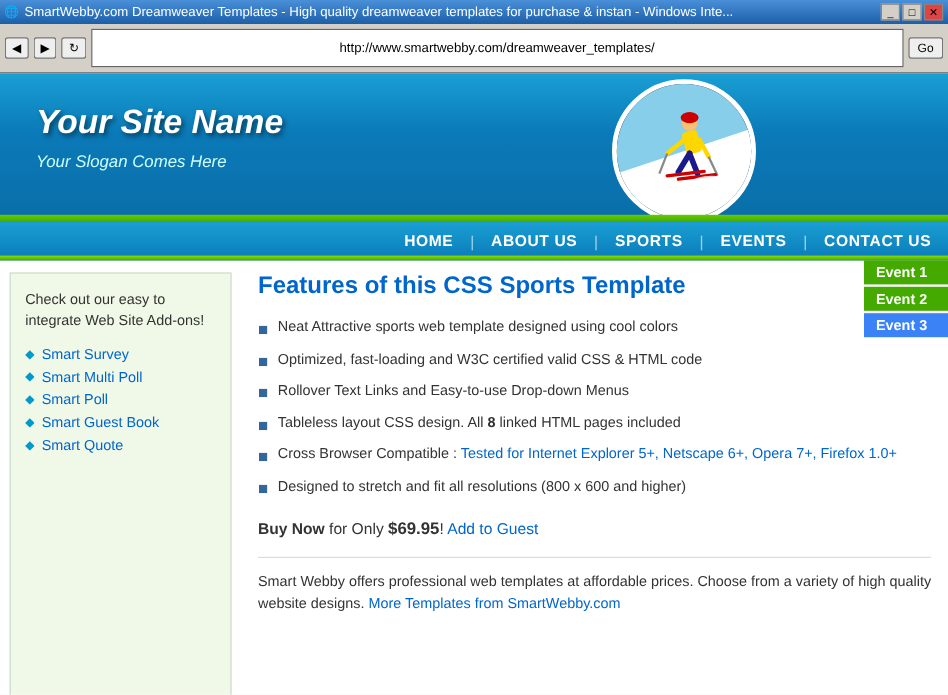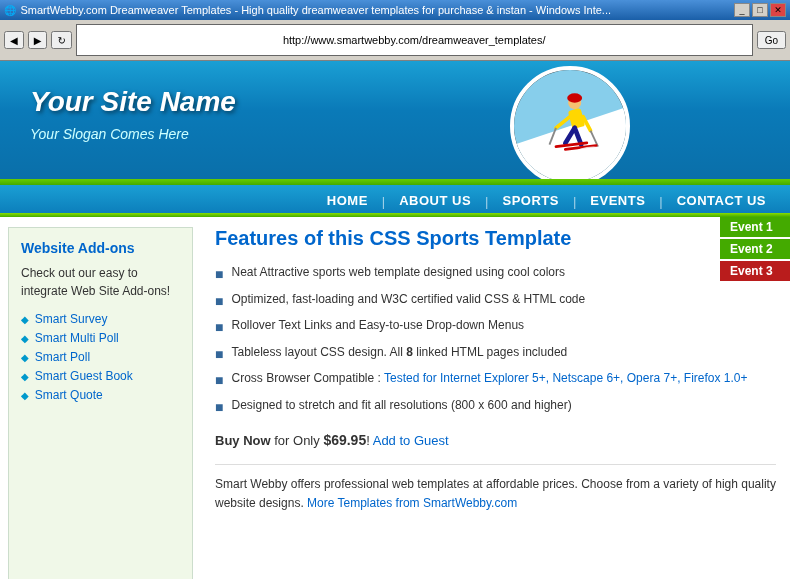--- a/index.html
+++ b/index.html
@@ -89,21 +89,20 @@
     }
     
     #header-image svg { width: 100%; height: 100%; }
 
     
     #navbar {
       background: linear-gradient(to bottom, #1a9fd4, #0a7ab8);
       display: flex;
       align-items: center;
       justify-content: flex-end;
-      padding-right: 10px;
       height: 32px;
       position: relative;
     }
     #navbar-green-bar {
       position: absolute;
       bottom: 0;
       left: 0;
       right: 0;
       height: 4px;
       background: linear-gradient(to bottom, #88dd00, #44aa00);
@@ -313,21 +312,20 @@
     <span class="nav-separator">|</span>
     <div class="nav-item">EVENTS</div>
     <span class="nav-separator">|</span>
     <div class="nav-item">CONTACT US</div>
     <div id="navbar-green-bar"></div>
   </div>
 
   <div id="content-wrapper">
 
     <div id="sidebar">
-      <div id="sidebar-title">Website Add-ons</div>
       <div id="sidebar-text">Check out our easy to integrate Web Site Add-ons!</div>
       <div>
         <div class="sidebar-link-item">
           <span class="diamond-icon">◆</span>
           <span class="sidebar-link">Smart Survey</span>
         </div>
         <div class="sidebar-link-item">
           <span class="diamond-icon">◆</span>
           <span class="sidebar-link">Smart Multi Poll</span>
         </div>
@@ -344,21 +342,21 @@
           <span class="sidebar-link">Smart Quote</span>
         </div>
       </div>
     </div>
 
     <div id="main-content">
 
       <div id="event-buttons">
         <button class="event-btn">Event 1</button>
         <button class="event-btn">Event 2</button>
-        <button class="event-btn" style="background:#b91c1c;">Event 3</button>
+        <button class="event-btn" style="background:#3b82f6;">Event 3</button>
       </div>
 
       <div id="features-title">Features of this CSS Sports Template</div>
 
       <ul class="feature-list">
         <li>
           <span class="bullet-sq">■</span>
           <span>Neat Attractive sports web template designed using cool colors</span>
         </li>
         <li>

